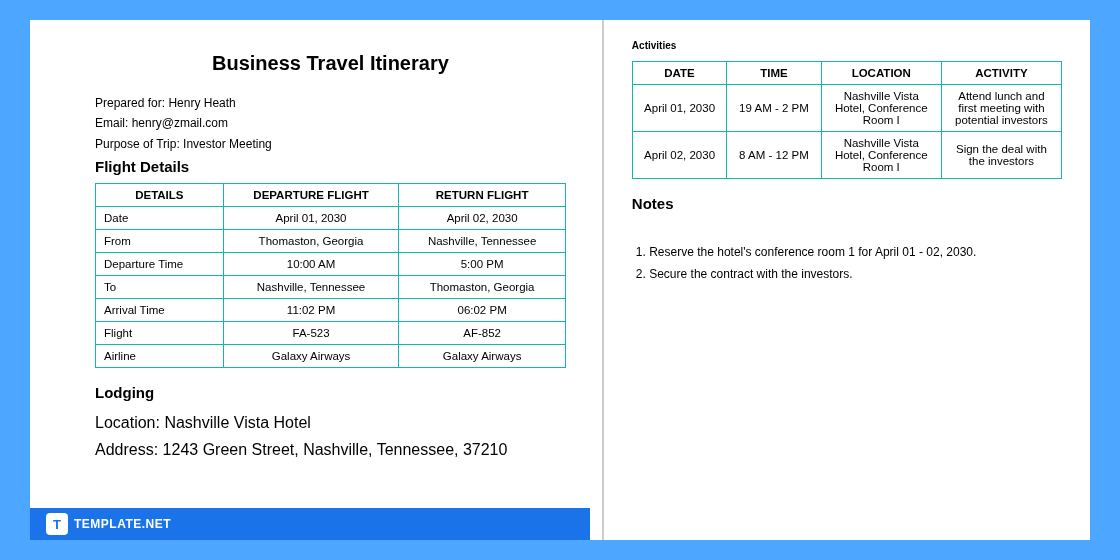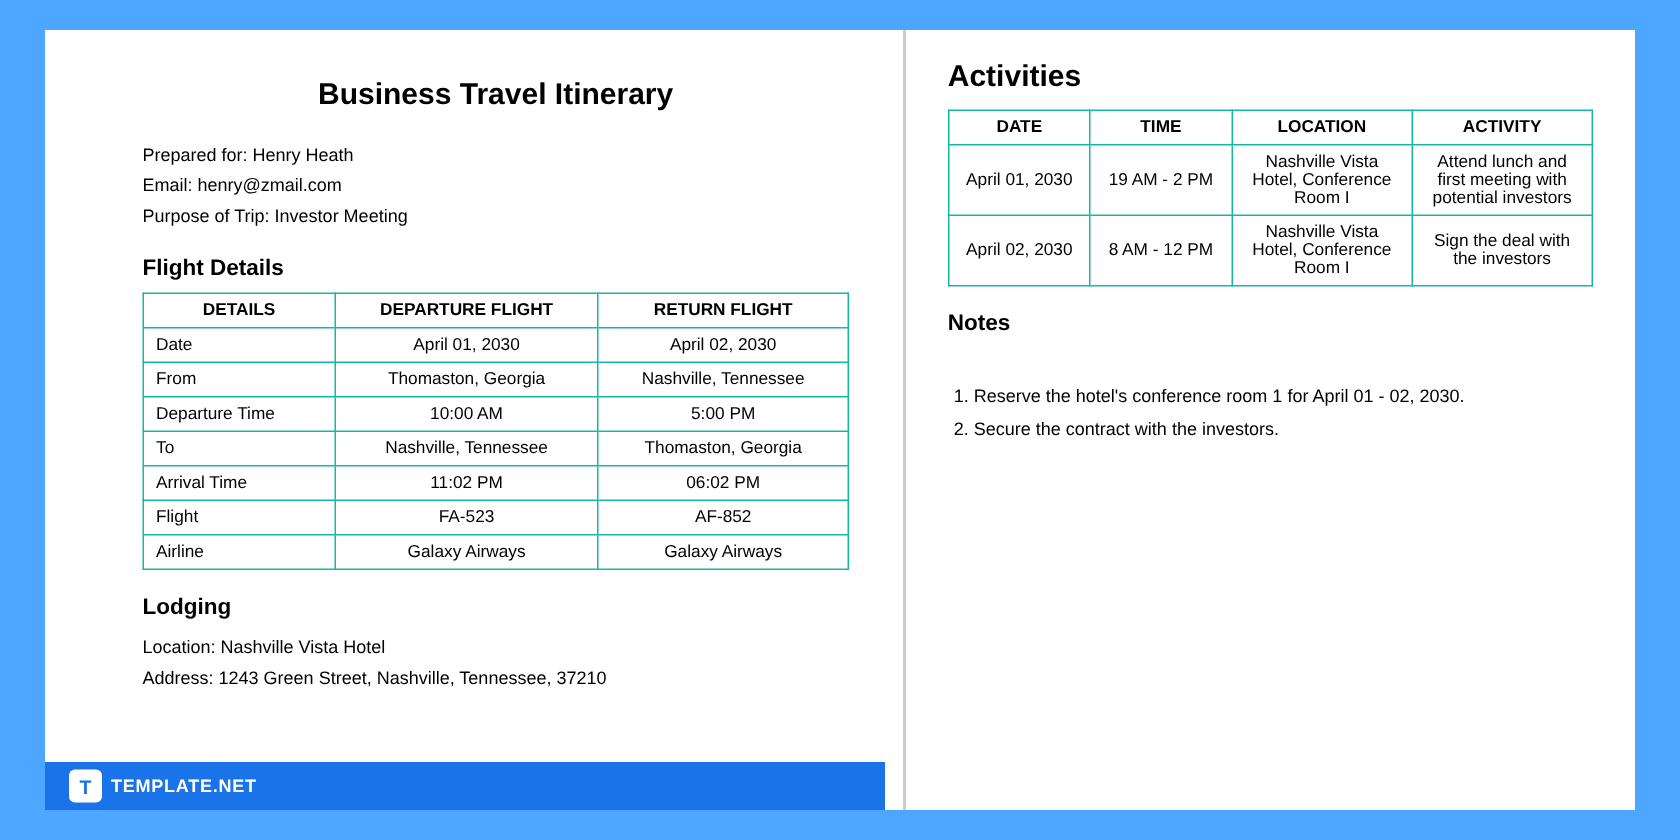--- a/index.html
+++ b/index.html
@@ -36,21 +36,21 @@
     .doc-title {
       font-size: 20px;
       font-weight: bold;
       text-align: center;
       margin-bottom: 18px;
       margin-top: 4px;
     }
     .info-block {
       font-size: 12px;
       line-height: 1.7;
-      margin-bottom: 16px;
+      margin-bottom: 4px;
     }
     .section-title {
       font-size: 15px;
       font-weight: bold;
       margin-bottom: 8px;
       margin-top: 4px;
     }
     table {
       border-collapse: collapse;
       width: 100%;
@@ -63,26 +63,26 @@
     }
     table th {
       font-weight: bold;
       background: #fff;
     }
     .flight-table td:first-child {
       text-align: left;
       font-weight: normal;
     }
     .lodging-block {
-      font-size: 12px;
+      font-size: 16px;
       line-height: 1.7;
       margin-top: 8px;
     }
     .activities-title {
-      font-size: 20px;
+      font-size: 10px;
       font-weight: bold;
       margin-bottom: 10px;
     }
     .notes-title {
       font-size: 15px;
       font-weight: bold;
       margin-top: 16px;
       margin-bottom: 20px;
     }
     .notes-list {

